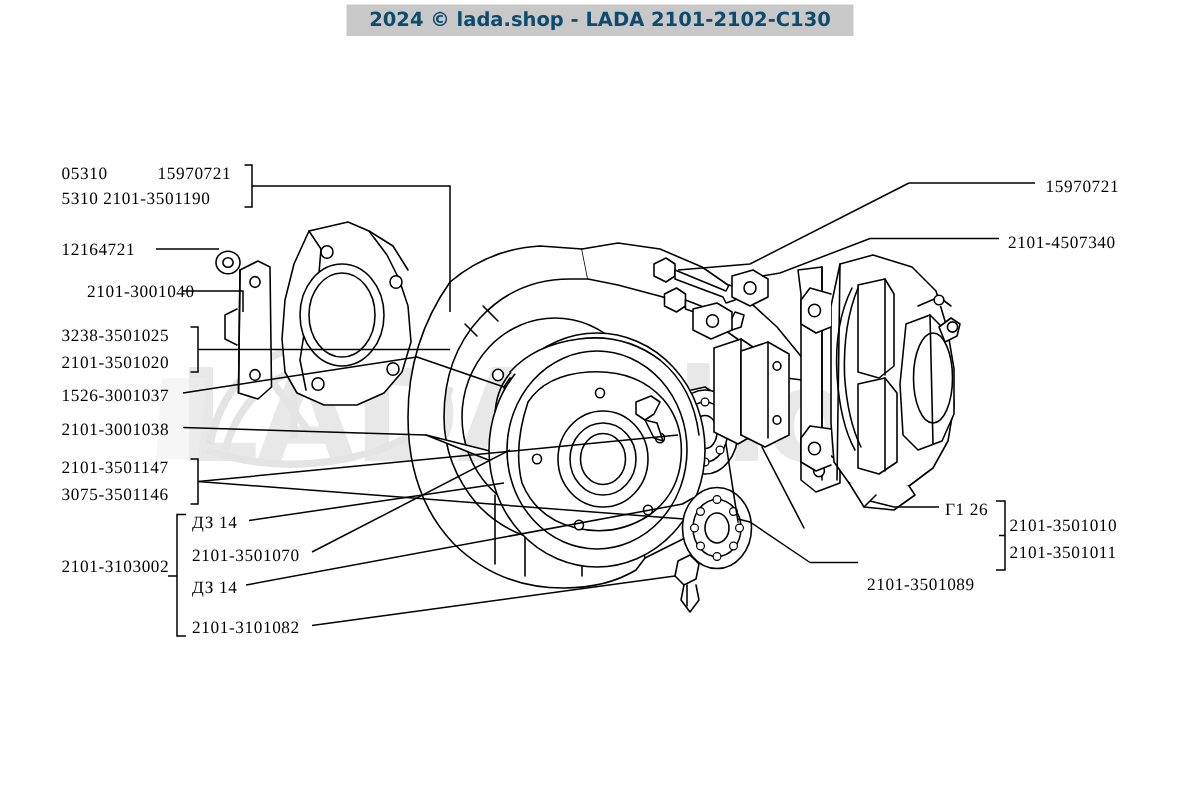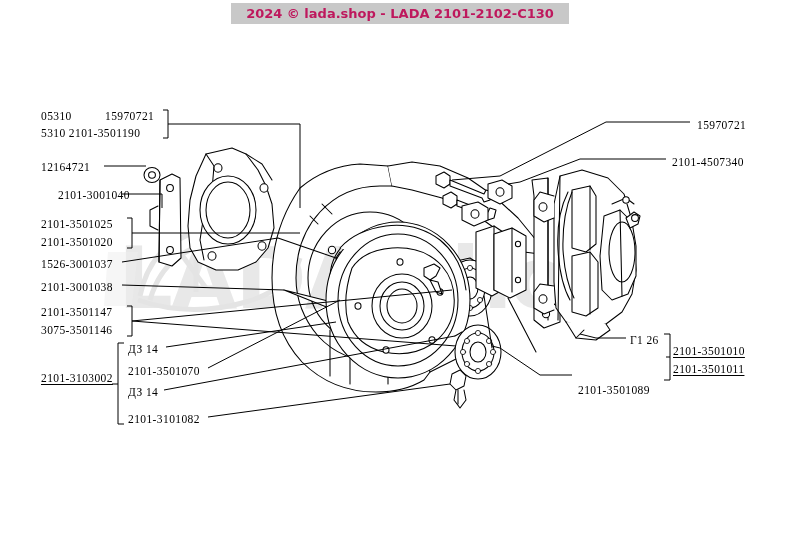--- a/index.html
+++ b/index.html
@@ -10,40 +10,40 @@
   }
   #stage{position:absolute;left:0;top:0;width:800px;height:536px;}
 
   
   .header-bar{
     position:absolute;left:231px;top:3px;width:338px;height:21px;
     background:#c8c8c8;display:flex;align-items:center;justify-content:center;
   }
   .header-bar span{
     font-family:"DejaVu Sans", sans-serif;
-    font-size:13px;font-weight:bold;color:#be185d;letter-spacing:0px;
+    font-size:13px;font-weight:bold;color:#0c4a6e;letter-spacing:0px;
     white-space:nowrap;
   }
 
   
   .wm{position:absolute;pointer-events:none;user-select:none;}
   .wm-text{
     left:118px;top:228px;
     font-family:"DejaVu Sans", sans-serif;
     font-size:86px;font-weight:bold;color:#e8e8e8;
     letter-spacing:-2px;white-space:nowrap;
   }
 
   
   .lbl{
     position:absolute;white-space:nowrap;
     font-family:"Liberation Serif", serif;
     font-size:11.5px;color:#000;letter-spacing:0.4px;
   }
-  .lbl.u{text-decoration:underline;text-underline-offset:2px;}
+  .lbl.u{text-underline-offset:2px;}
 
   
   svg.art{position:absolute;left:0;top:0;width:800px;height:536px;}
 </style>
 </head>
 <body>
 
 <div id="stage">
 
   <div class="wm wm-text">LADA.shop</div>
@@ -315,21 +315,21 @@
       <path d="M670 357 L666 357"></path>
     </g>
   </svg>
 
   <div>
     <div class="lbl" style="left:41px;top:110px">05310</div>
     <div class="lbl" style="left:105px;top:110px">15970721</div>
     <div class="lbl" style="left:41px;top:127px">5310 2101-3501190</div>
     <div class="lbl" style="left:41px;top:161px">12164721</div>
     <div class="lbl" style="left:58px;top:189px">2101-3001040</div>
-    <div class="lbl" style="left:41px;top:218px">2101-3501025</div>
+    <div class="lbl" style="left:41px;top:218px">3238-3501025</div>
     <div class="lbl" style="left:41px;top:236px">2101-3501020</div>
     <div class="lbl" style="left:41px;top:258px">1526-3001037</div>
     <div class="lbl" style="left:41px;top:281px">2101-3001038</div>
     <div class="lbl" style="left:41px;top:306px">2101-3501147</div>
     <div class="lbl" style="left:41px;top:324px">3075-3501146</div>
   </div>
 
   <div>
     <div class="lbl u" style="left:41px;top:372px">2101-3103002</div>
     <div class="lbl" style="left:128px;top:343px">ДЗ 14</div>

